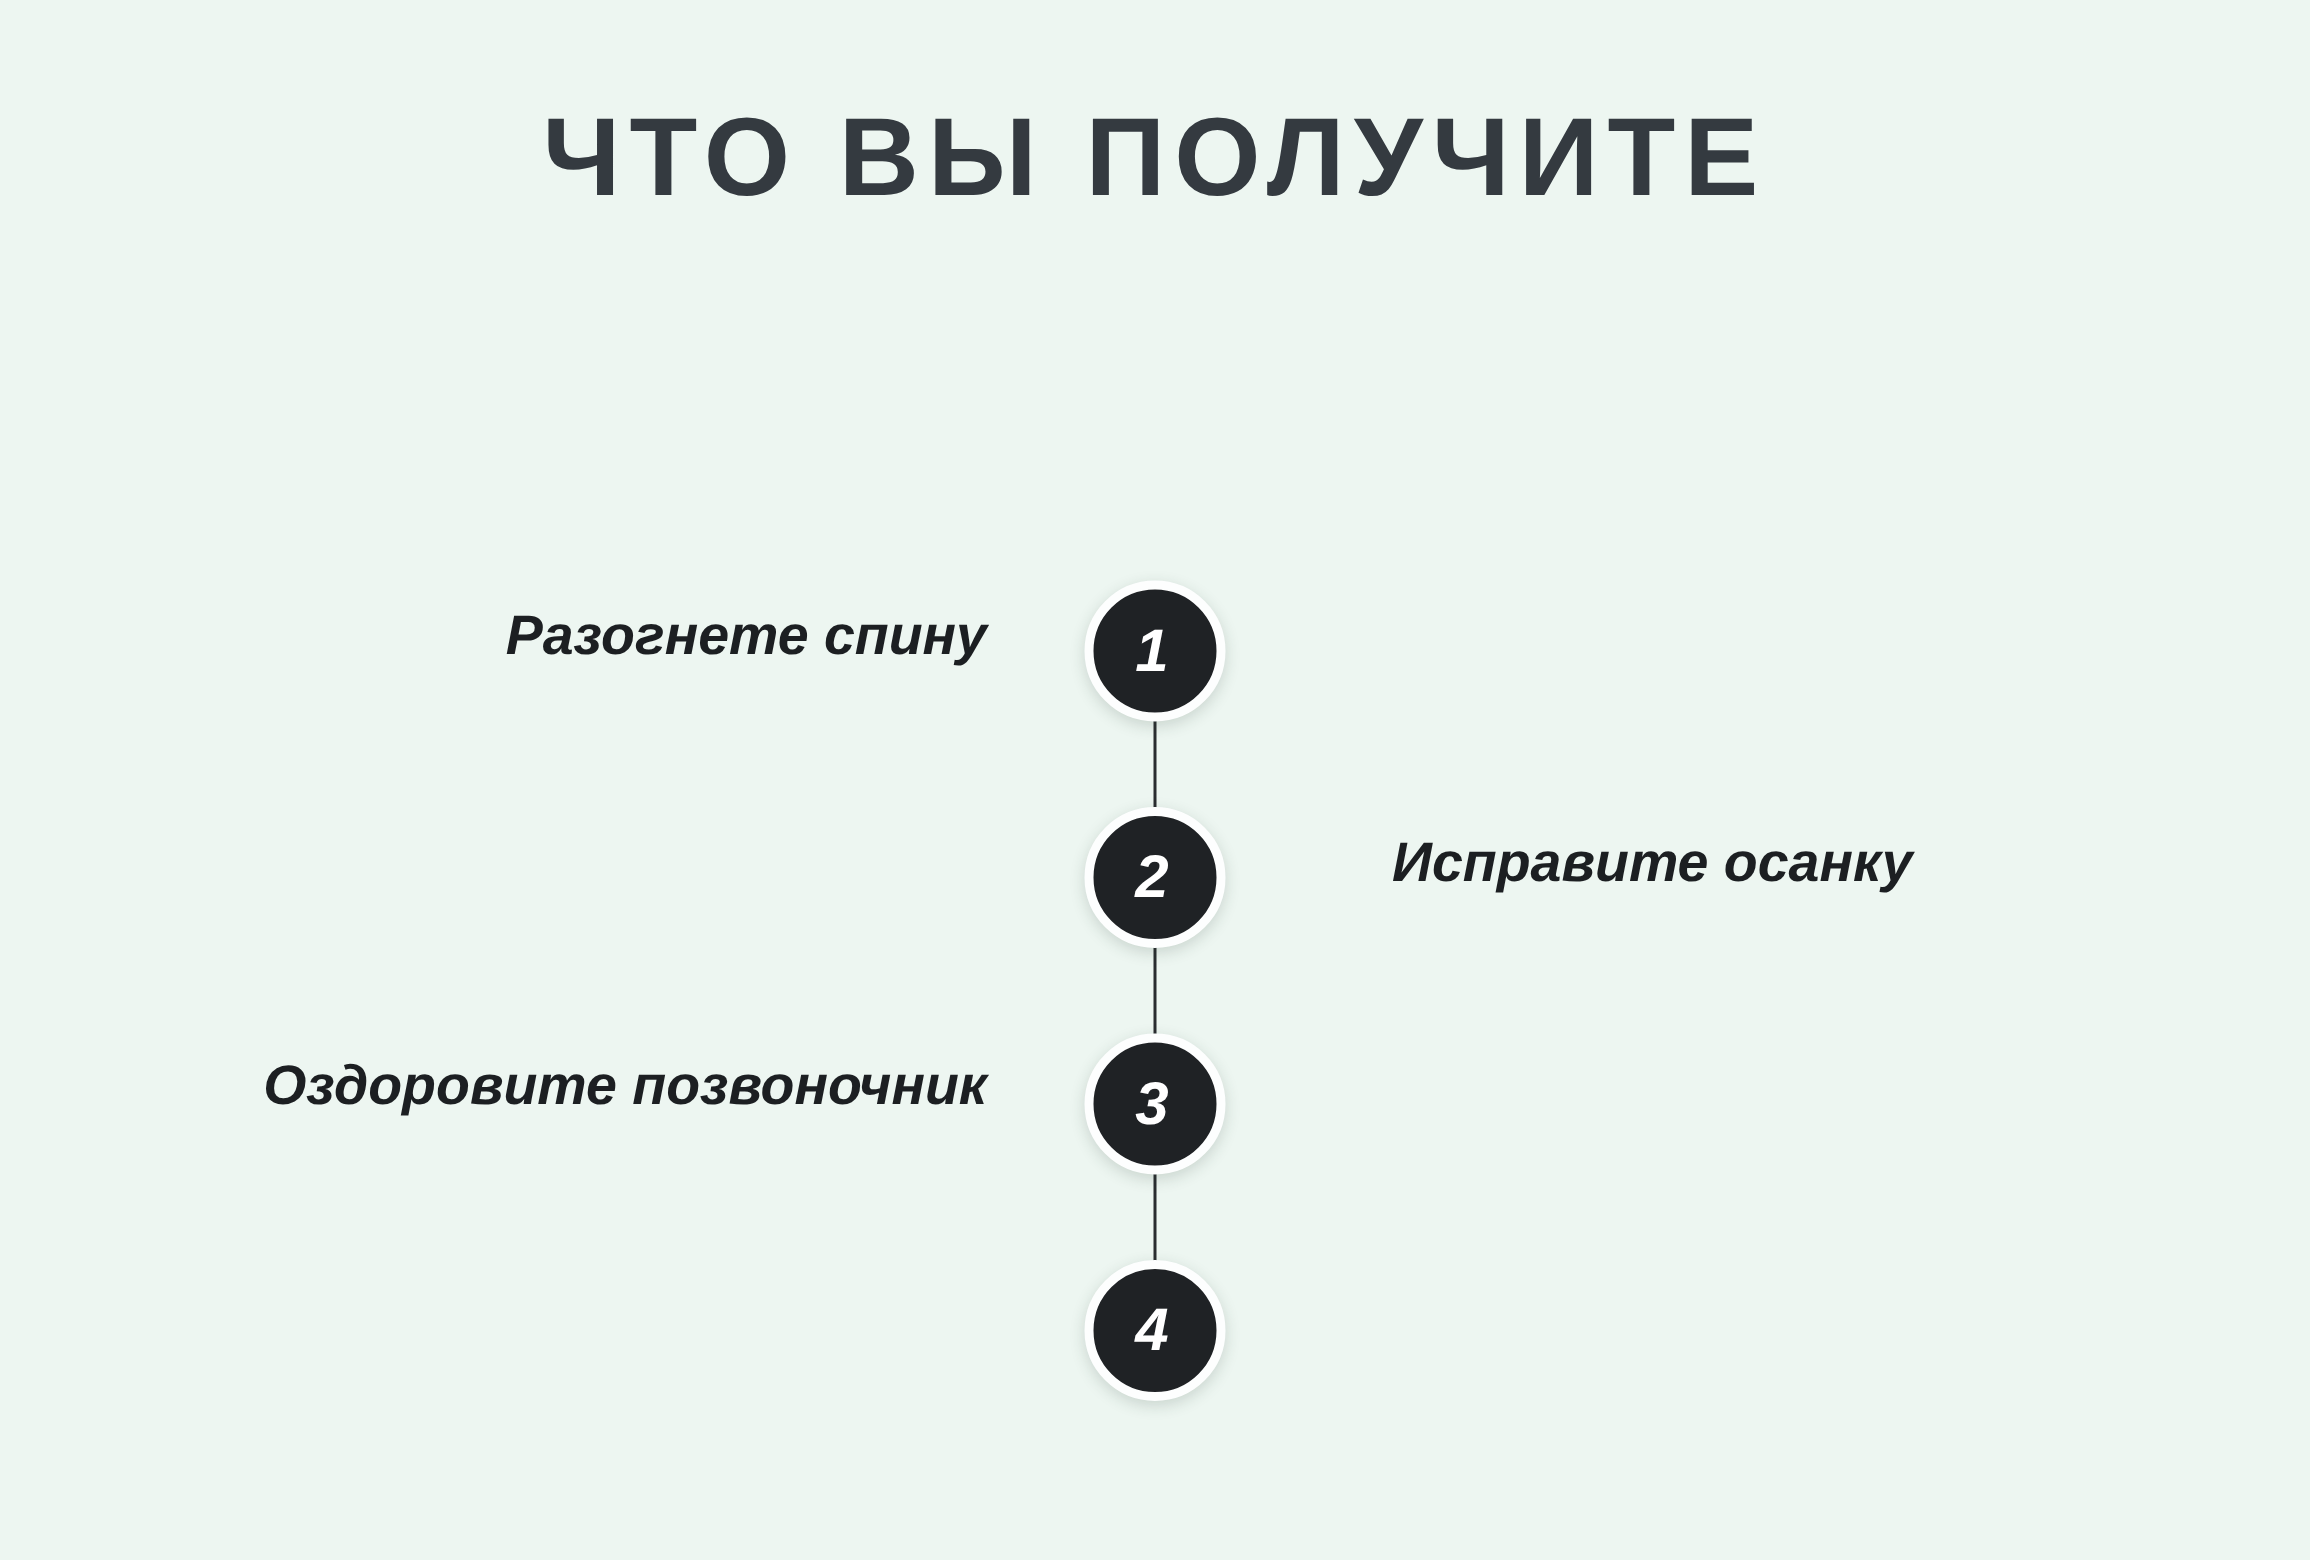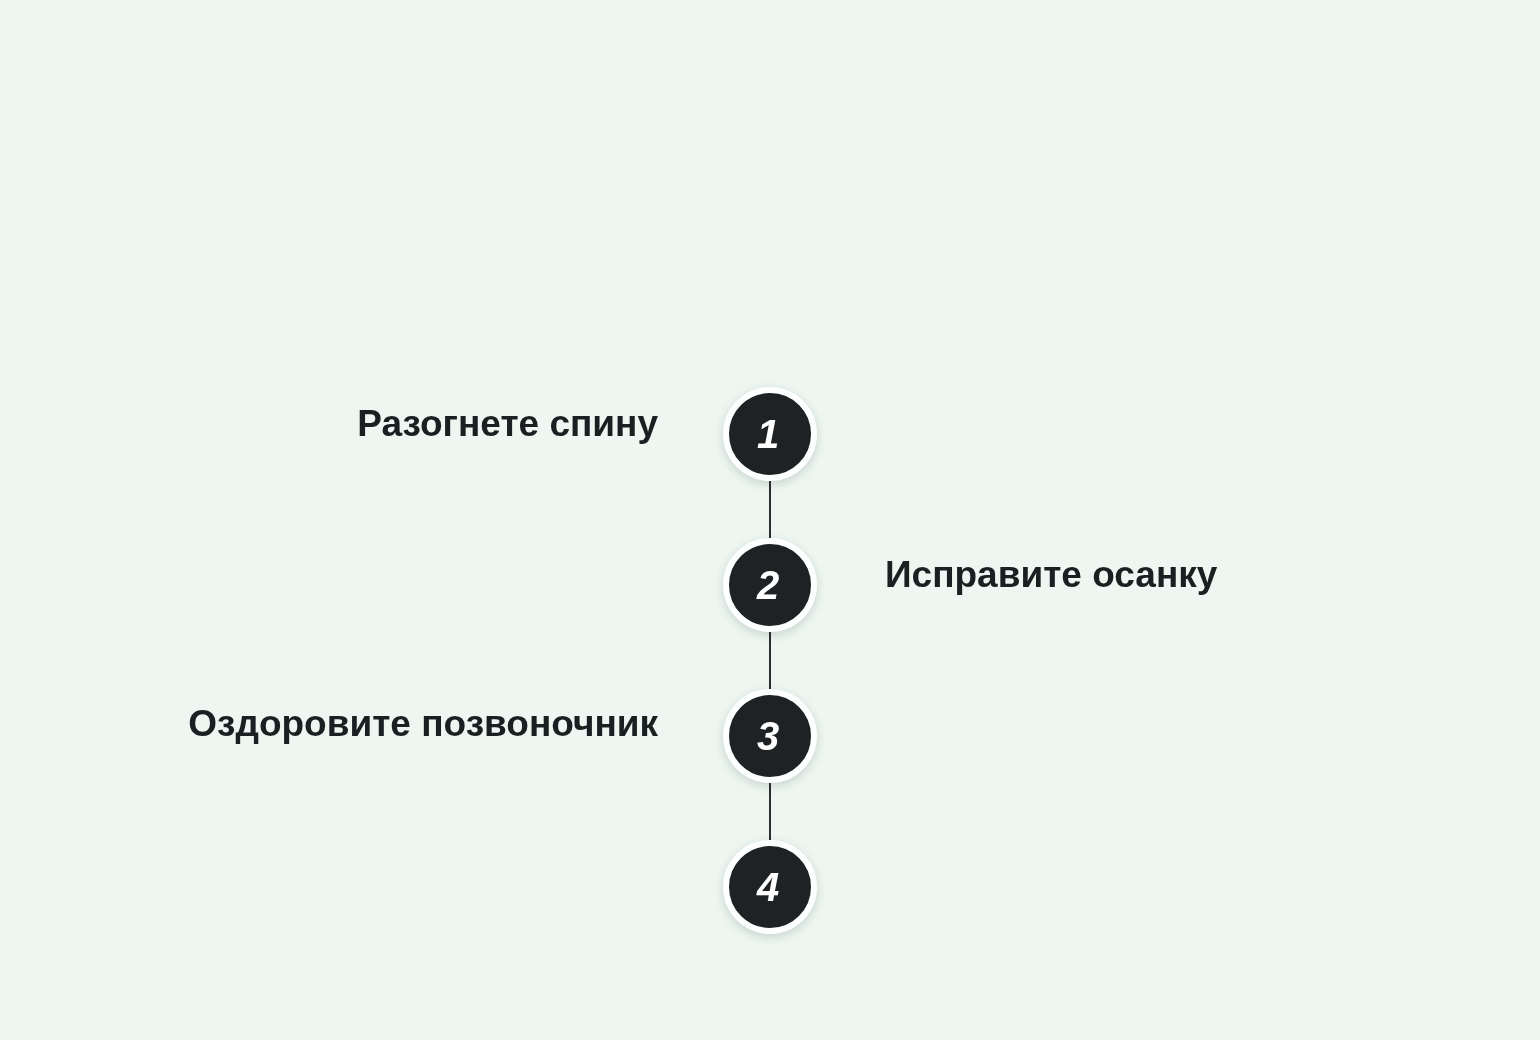--- a/index.html
+++ b/index.html
@@ -59,42 +59,44 @@
     padding-right: 4px;
   }
   .circle-1 { top: 387px; }
   .circle-2 { top: 538px; }
   .circle-3 { top: 689px; }
   .circle-4 { top: 840px; }
   .step-label {
     position: absolute;
     font-size: 37px;
     font-weight: 700;
+    font-style: italic;
     color: #1c1f22;
     white-space: nowrap;
     transform: translateY(-50%);
   }
   .label-left {
     right: 882px;
     text-align: right;
   }
   .label-right {
-    left: 885px;
+    left: 928px;
     text-align: left;
   }
   .label-1 { top: 424px; }
   .label-2 { top: 575px; }
   .label-3 { top: 724px; margin-left: 36px; }
   .label-4 { top: 873px; }
 </style>
 </head>
 <body>
 
 <div class="canvas">
 
+  <h1 class="page-title">ЧТО ВЫ ПОЛУЧИТЕ</h1>
 
   <div class="connector-line"></div>
 
   <div class="step-label label-left label-1">Разогнете спину</div>
   <div class="circle circle-1">
     <span class="num">1</span>
   </div>
 
   <div class="step-label label-right label-2">Исправите осанку</div>
   <div class="circle circle-2">

